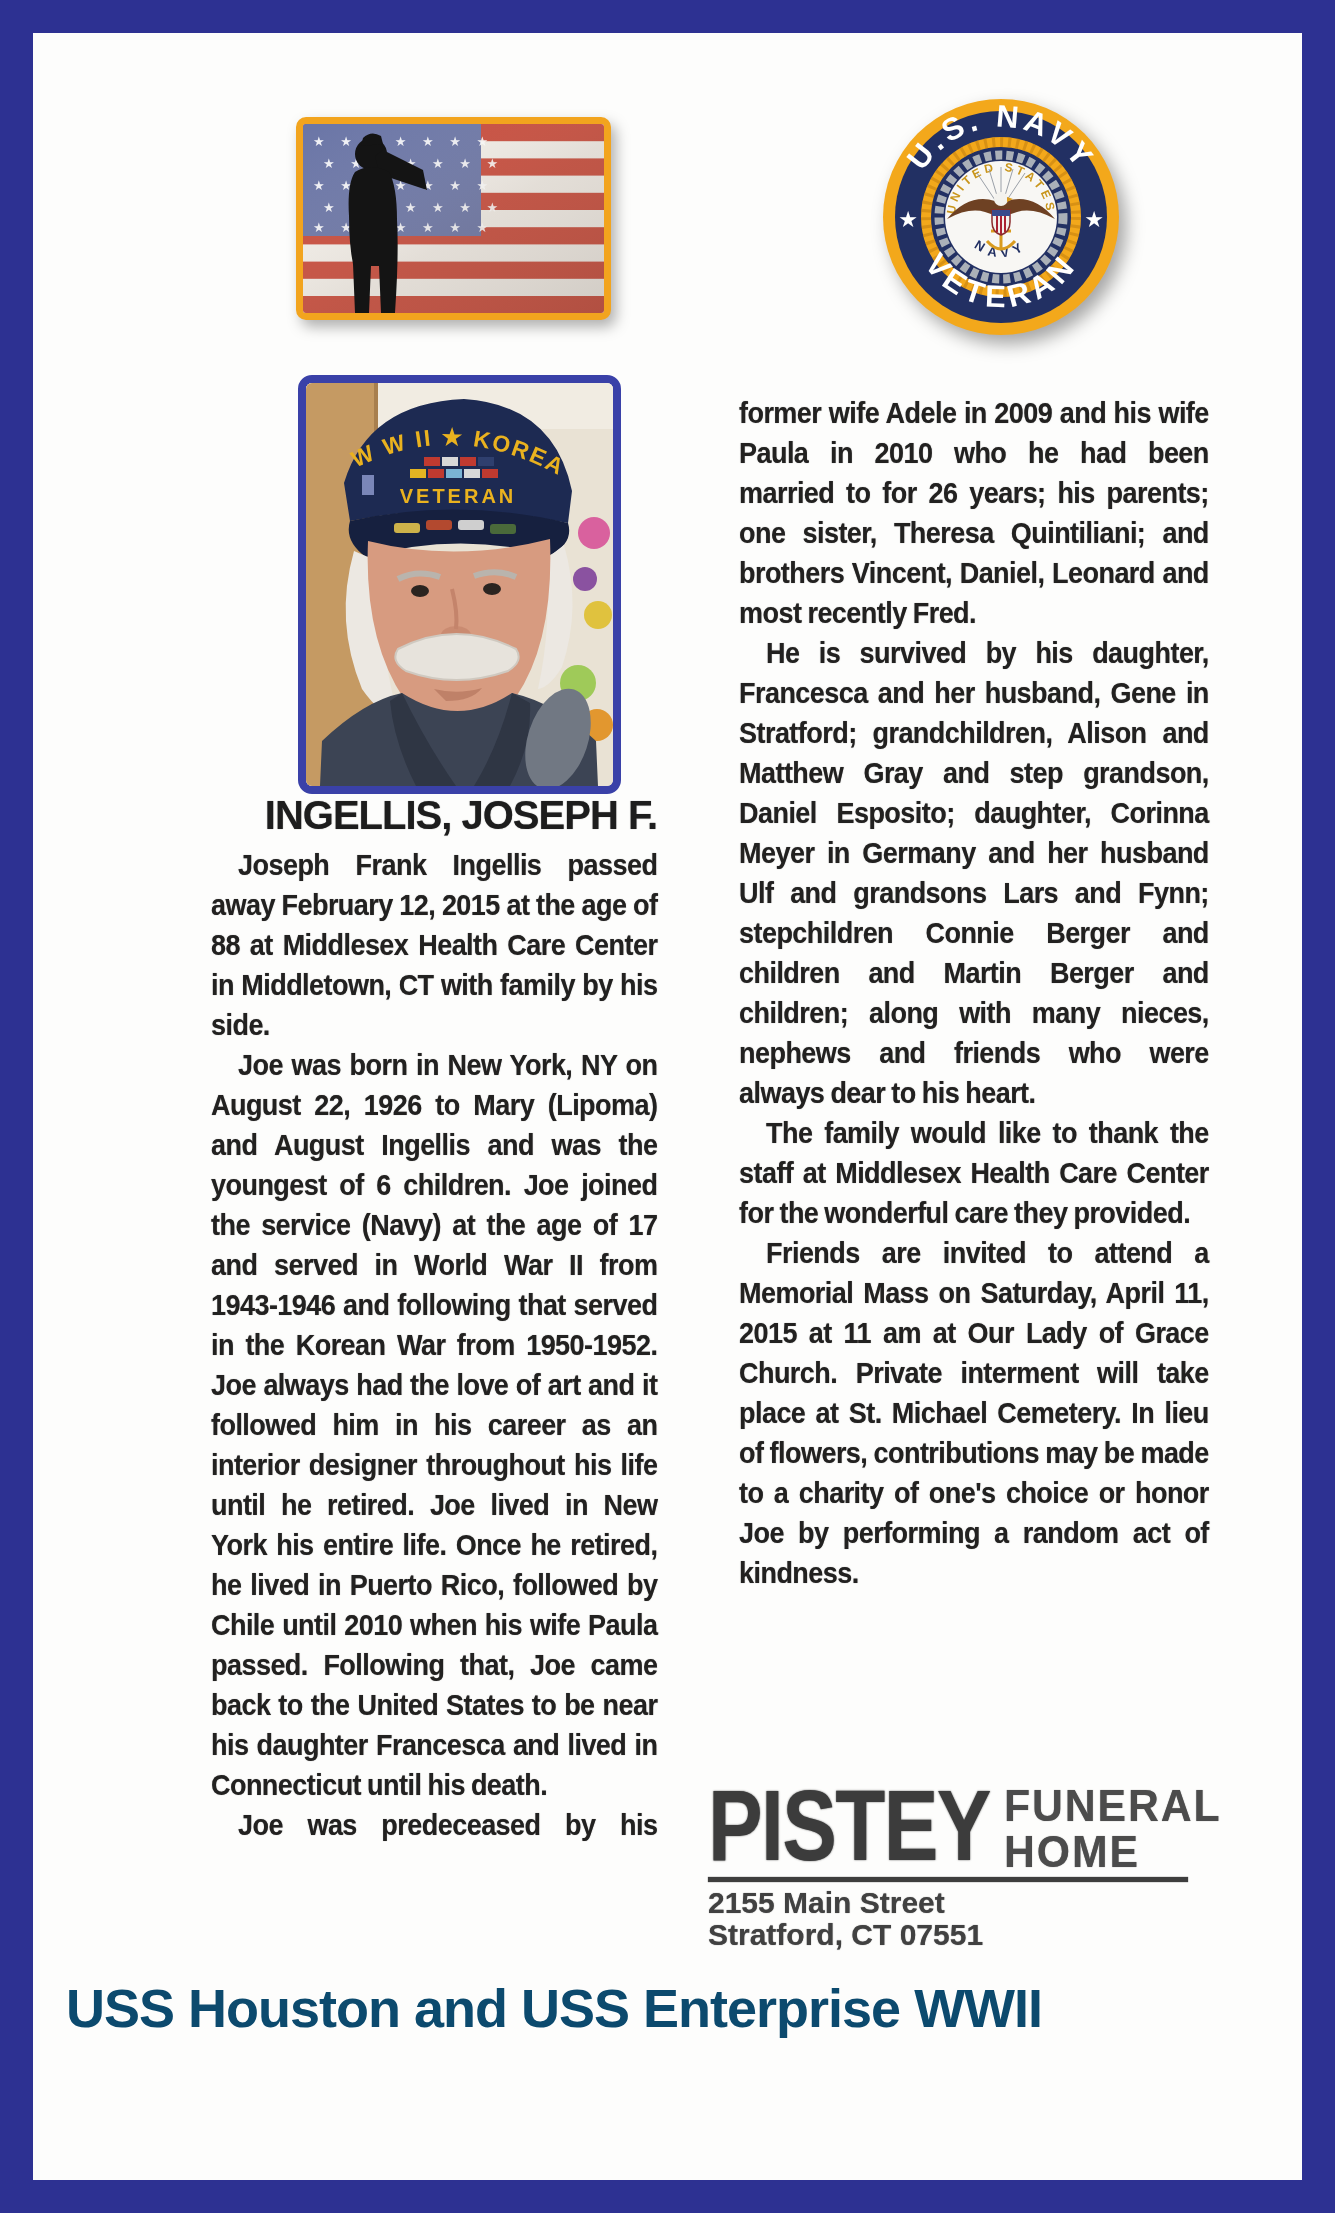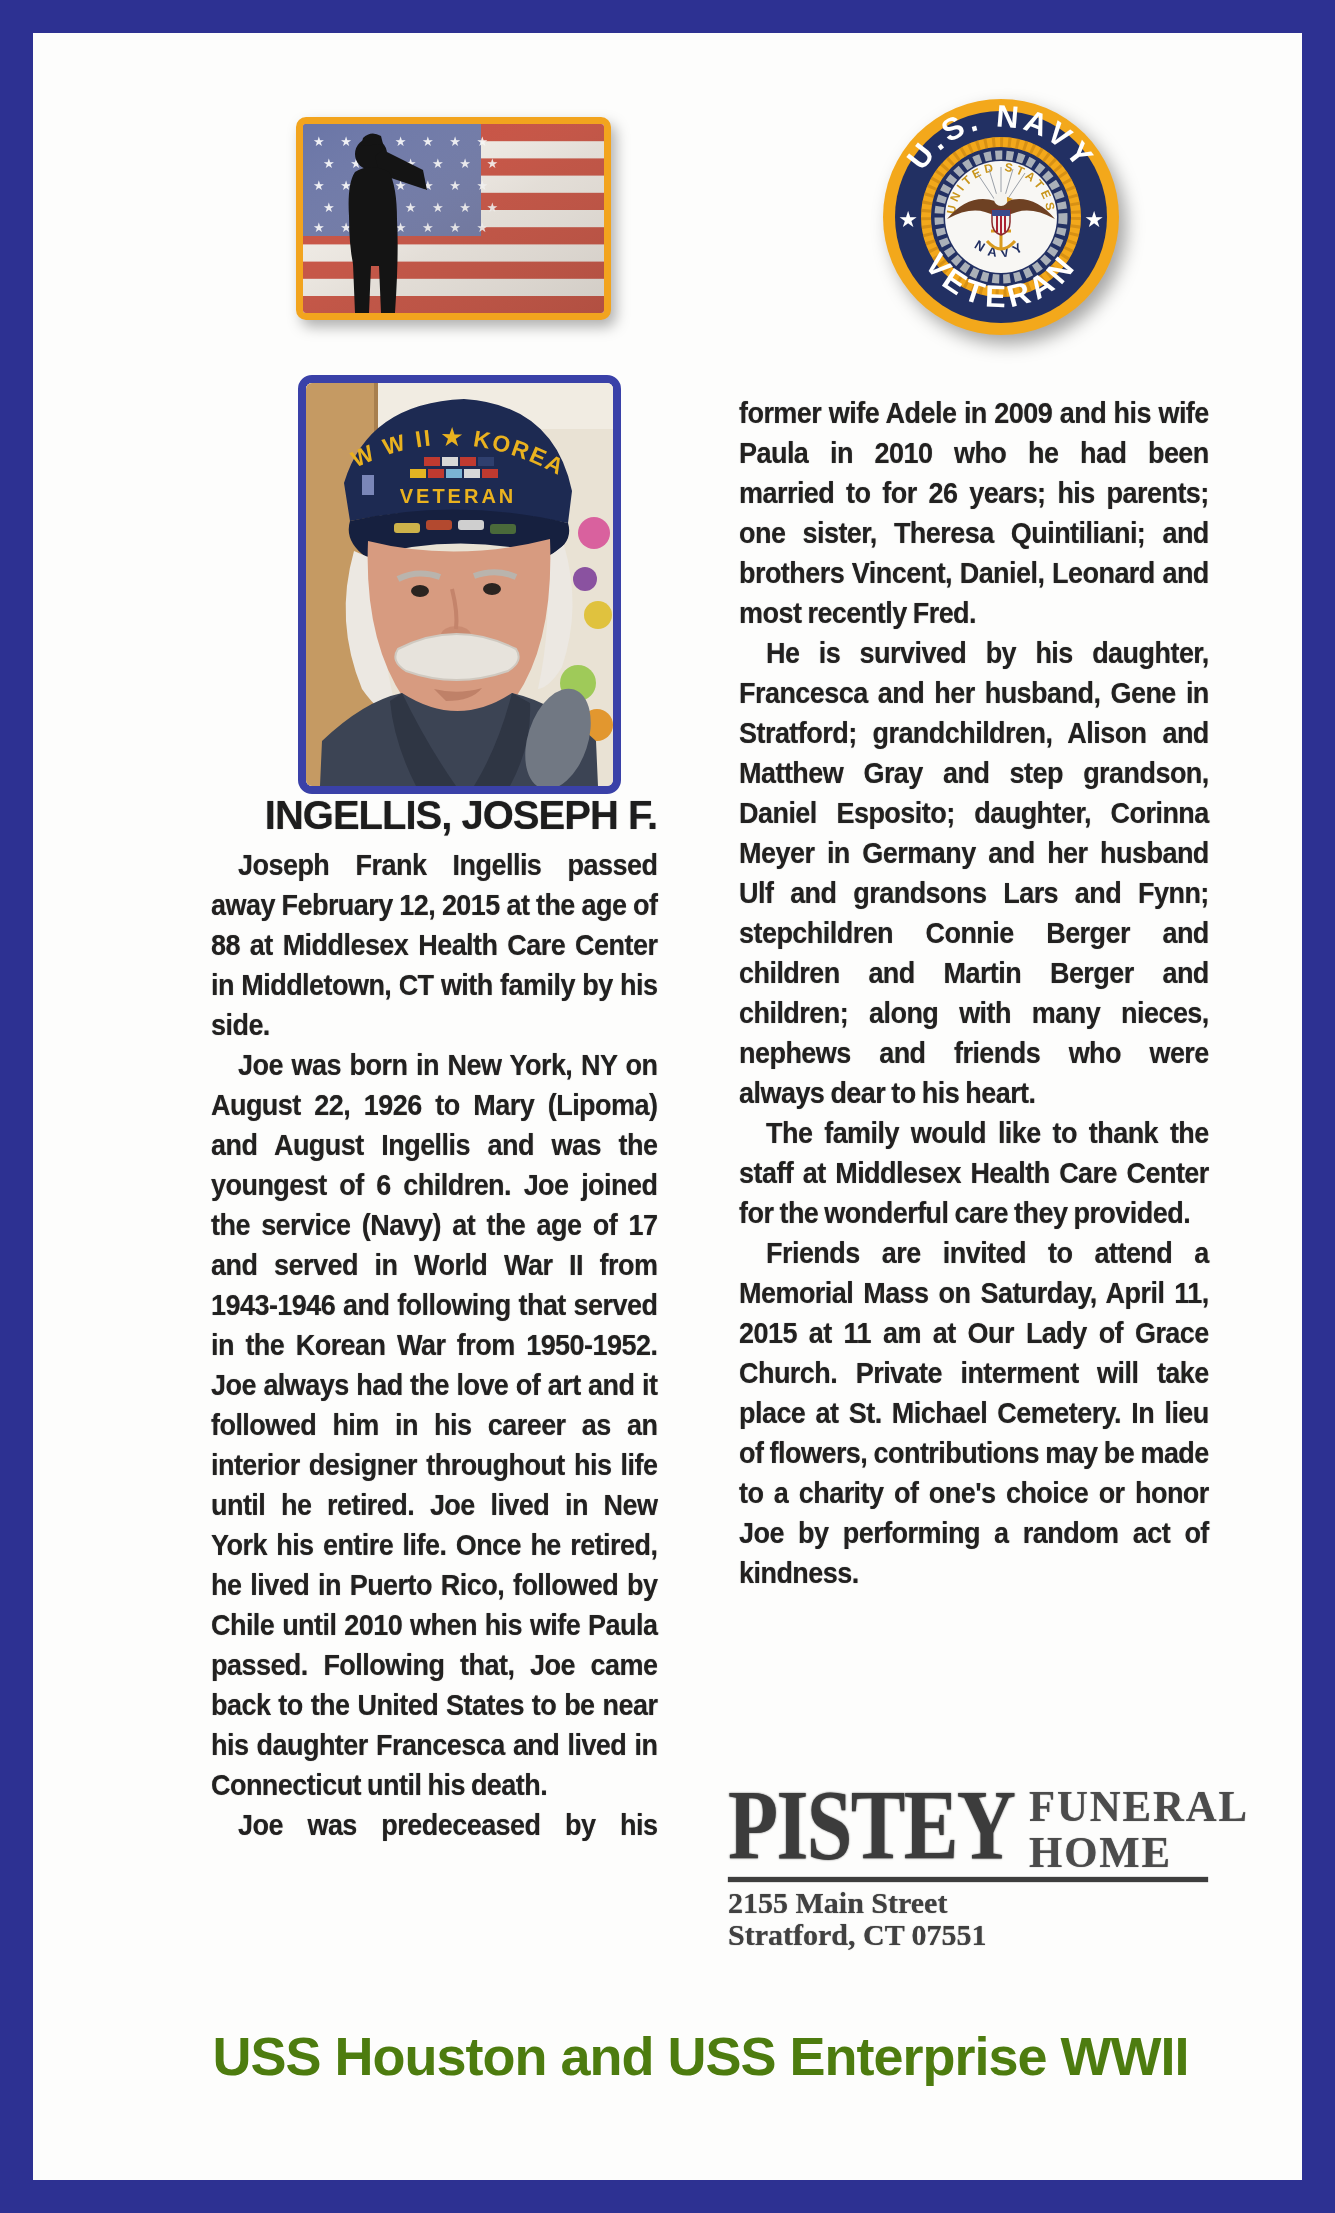--- a/index.html
+++ b/index.html
@@ -48,21 +48,21 @@
     letter-spacing:-0.6px;word-spacing:-1px;
     color:#222120;text-shadow:0 0 1px rgba(30,30,30,.5);
     transform:scaleX(.9);transform-origin:left top;
   }
   .col p{margin:0;text-align:justify;text-indent:30px;}
   .col-left{left:178px;top:812px;width:496px;}
   .col-right{left:706px;top:360px;width:522px;}
   .col-left p:last-child{text-align-last:justify;}
   .col-right p:first-child{text-indent:0;}
   
-  .funeral{position:absolute;left:695px;top:1746px;width:486px;color:#3b3b3b;font-family:Liberation Serif, serif;}
+  .funeral{position:absolute;left:675px;top:1746px;width:486px;color:#3b3b3b;}
   .fh-row{display:flex;align-items:flex-start;}
   .fh-name{
     font-size:100px;line-height:92px;font-weight:900;letter-spacing:-2px;
     transform:scaleX(.82);transform-origin:left top;
     color:#3c3c3c;text-shadow:0 0 2px rgba(40,40,40,.8);
   }
   .fh-type{
     margin-left:-48px;margin-top:4px;
     font-size:45px;line-height:46px;font-weight:700;letter-spacing:2px;
     color:#4c4c4c;text-shadow:0 0 1px rgba(60,60,60,.7);
@@ -70,23 +70,23 @@
   }
   .fh-rule{height:5px;background:#3e3e3e;margin-top:2px;width:480px;box-shadow:0 0 1px #555;}
   .fh-addr{
     width:340px;text-align:left;font-size:30px;line-height:32px;
     font-weight:bold;color:#414141;letter-spacing:0;
     text-shadow:0 0 1px rgba(50,50,50,.7);
   }
   .fh-addr.first{margin-top:5px;}
   
   .footer-line{
-    position:absolute;left:33px;width:1269px;text-align:center;
-    font-size:54px;font-weight:bold;color:#4d7c0f;
-    white-space:pre;letter-spacing:-1px;margin-top:48px;
+    position:absolute;left:33px;width:1269px;
+    font-size:54px;font-weight:bold;color:#0c4a6e;
+    white-space:pre;letter-spacing:-1px;
   }
   .footer-line1{top:1944px;}
   .footer-line2{top:2042px;}
 </style>
 </head>
 <body>
 
 <div class="page">
 
   <div class="flag-card">

